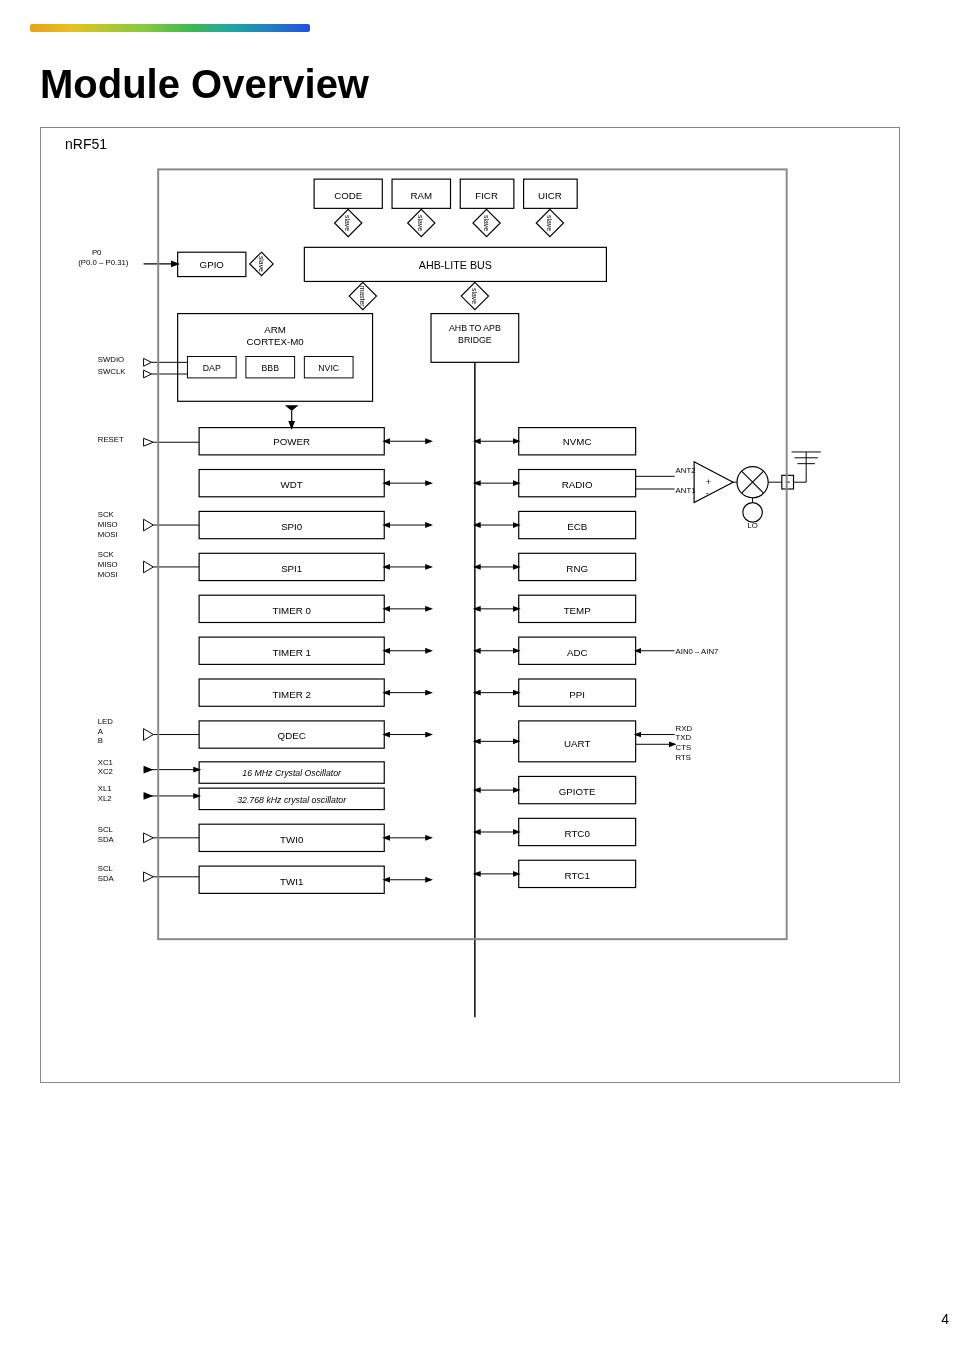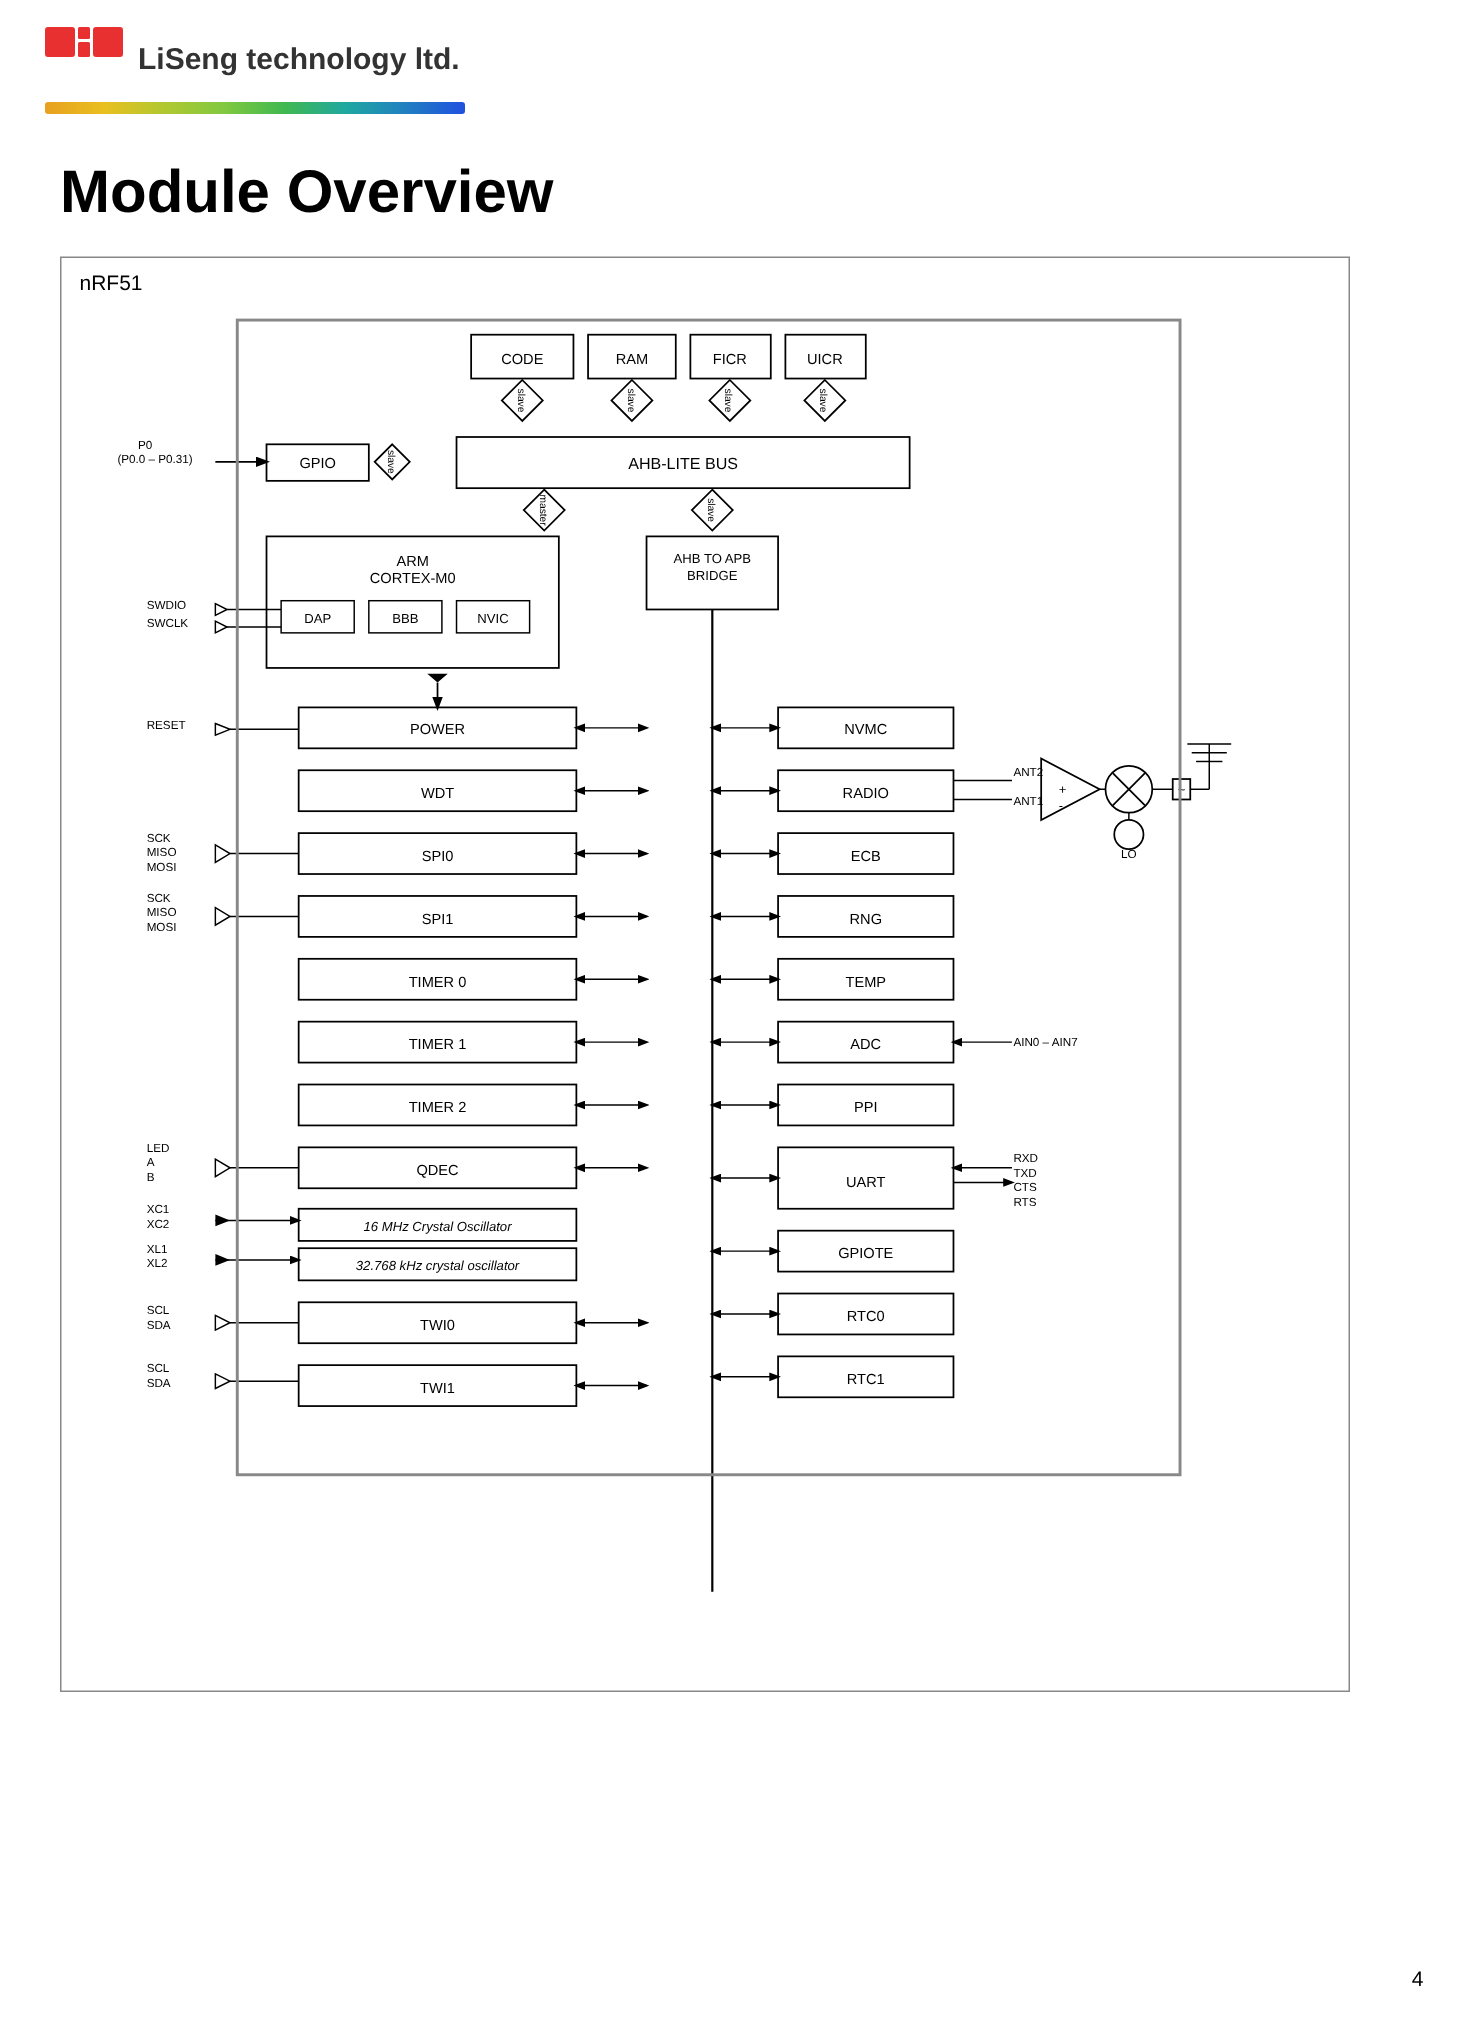--- a/index.html
+++ b/index.html
@@ -57,21 +57,21 @@
       width: 860px;
       min-height: 950px;
       padding: 10px;
     }
 
     .nrf-label {
       font-size: 14px;
       color: #000;
       position: absolute;
       top: 8px;
-      left: 12px;
+      left: 24px;
     }
 
     
     .page-number {
       position: absolute;
       bottom: 20px;
       right: 30px;
       font-size: 14px;
       color: #000;
     }
@@ -83,29 +83,20 @@
     }
 
     svg text {
       font-family: Arial, sans-serif;
     }
   </style>
 </head>
 <body>
 
 <div class="header">
-  <div class="logo-area">
-    <svg class="logo-icon" viewBox="0 0 52 44">
-      <rect x="0" y="0" width="20" height="20" fill="#e83030" rx="2"></rect>
-      <rect x="22" y="0" width="8" height="8" fill="#e83030" rx="1"></rect>
-      <rect x="22" y="10" width="8" height="10" fill="#e83030" rx="1"></rect>
-      <rect x="32" y="0" width="20" height="20" fill="#e83030" rx="2"></rect>
-    </svg>
-    <span class="logo-text">LiSeng technology ltd.</span>
-  </div>
   <div class="color-bar"></div>
 </div>
 
 <div class="page-title">Module Overview</div>
 
 <div class="diagram-container">
   <span class="nrf-label">nRF51</span>
 
   <svg class="diagram-svg" viewBox="0 0 860 930" xmlns="http://www.w3.org/2000/svg">
     <defs>

